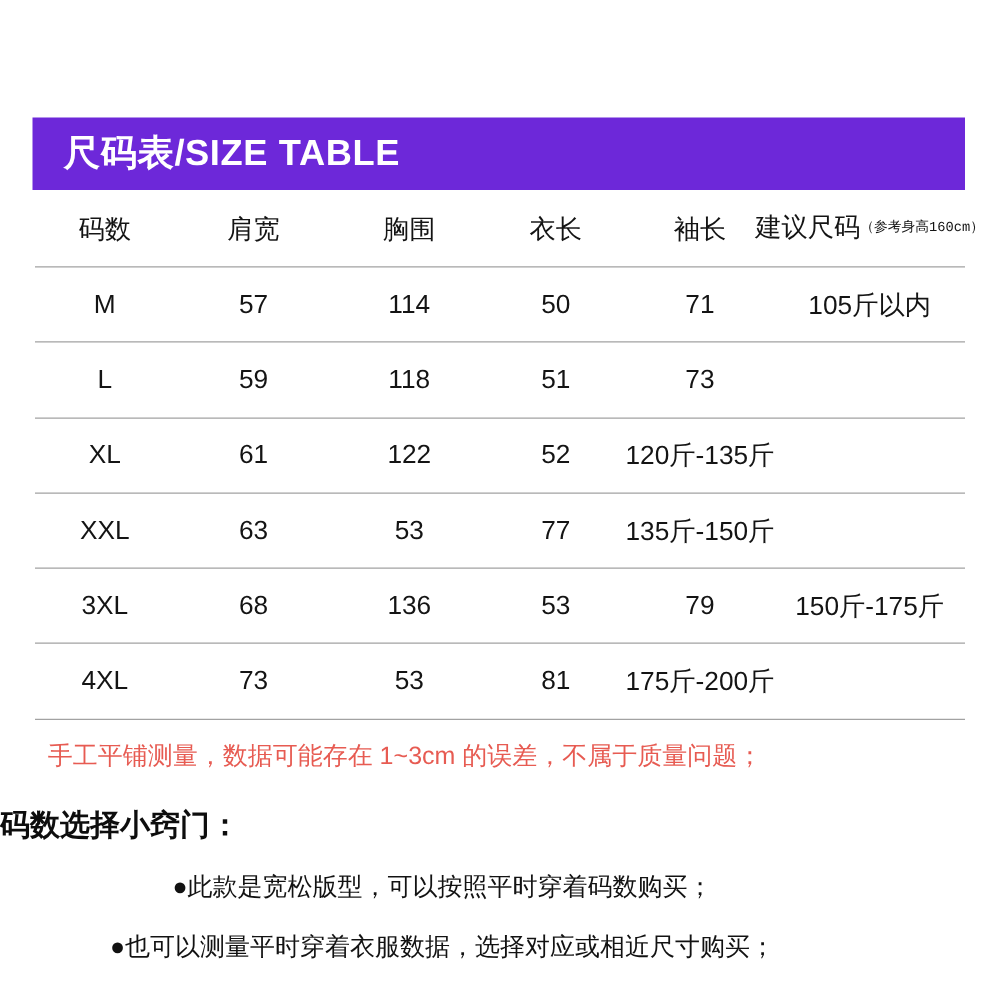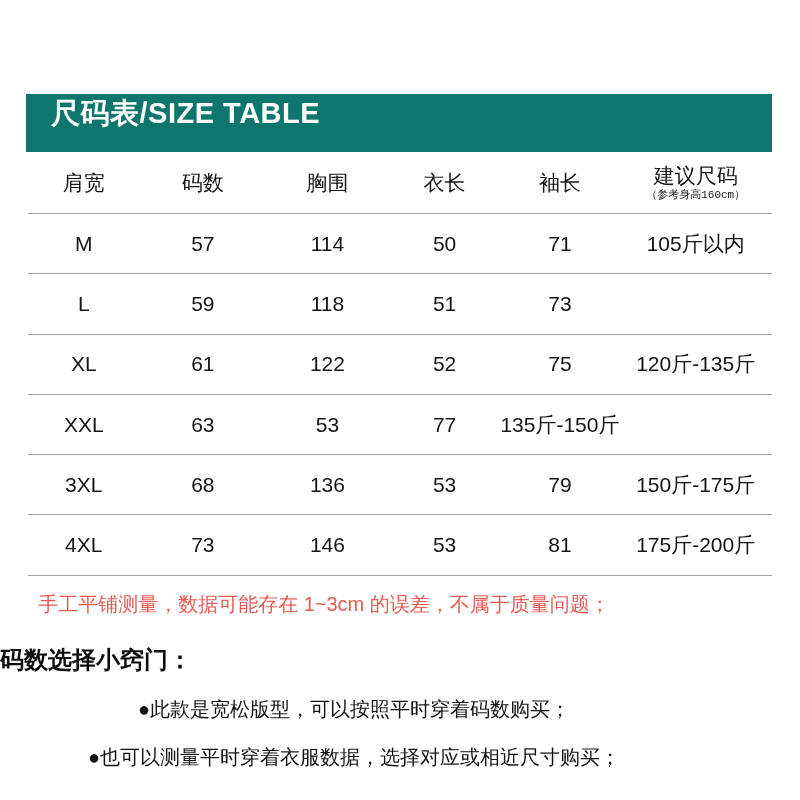--- a/index.html
+++ b/index.html
@@ -10,23 +10,23 @@
     color: #141414;
     position: relative;
     overflow: hidden;
   }
 
   
   .banner {
     position: absolute;
     left: 26px; top: 94px;
     width: 746px; height: 58px;
-    background: #0f766e;
+    background: #6d28d9;
     display: flex;
-    align-items: flex-start;
+    align-items: center;
   }
   .banner-title {
     color: #ffffff;
     font-size: 29px;
     font-weight: bold;
     padding-left: 25px;
     letter-spacing: 0.5px;
     white-space: nowrap;
   }
 
@@ -49,21 +49,21 @@
   .size-table { border-bottom: 1px solid #a2a2a2; }
   .tcell {
     text-align: center;
     font-size: 21px;
     color: #141414;
     white-space: nowrap;
   }
   .hcell { font-size: 21px; }
   .hcell-stack {
     display: flex;
-    flex-direction: column;
+    flex-direction: row;
     align-items: center;
     justify-content: center;
     line-height: 1.1;
   }
   .hsub {
     font-size: 11px;
     margin-top: 2px;
     white-space: nowrap;
     font-family: Liberation Mono, monospace;
   }
@@ -104,22 +104,22 @@
 </style>
 </head>
 <body>
 
 <div class="banner">
   <div class="banner-title">尺码表/SIZE TABLE</div>
 </div>
 
 <div class="size-table">
   <div class="trow trow-header">
+    <div class="tcell hcell">码数</div>
     <div class="tcell hcell">肩宽</div>
-    <div class="tcell hcell">码数</div>
     <div class="tcell hcell">胸围</div>
     <div class="tcell hcell">衣长</div>
     <div class="tcell hcell">袖长</div>
     <div class="tcell hcell hcell-stack">
       <span>建议尺码</span>
       <span class="hsub">（参考身高160cm）</span>
     </div>
   </div>
 
   <div class="trow trow-data">
@@ -135,42 +135,40 @@
     <div class="tcell">59</div>
     <div class="tcell">118</div>
     <div class="tcell">51</div>
     <div class="tcell">73</div>
   </div>
   <div class="trow trow-data">
     <div class="tcell">XL</div>
     <div class="tcell">61</div>
     <div class="tcell">122</div>
     <div class="tcell">52</div>
-    <div class="tcell">75</div>
     <div class="tcell">120斤-135斤</div>
   </div>
   <div class="trow trow-data">
     <div class="tcell">XXL</div>
     <div class="tcell">63</div>
     <div class="tcell">53</div>
     <div class="tcell">77</div>
     <div class="tcell">135斤-150斤</div>
   </div>
   <div class="trow trow-data">
     <div class="tcell">3XL</div>
     <div class="tcell">68</div>
     <div class="tcell">136</div>
     <div class="tcell">53</div>
     <div class="tcell">79</div>
     <div class="tcell">150斤-175斤</div>
   </div>
   <div class="trow trow-data">
     <div class="tcell">4XL</div>
     <div class="tcell">73</div>
-    <div class="tcell">146</div>
     <div class="tcell">53</div>
     <div class="tcell">81</div>
     <div class="tcell">175斤-200斤</div>
   </div>
 </div>
 
 <div class="note">手工平铺测量，数据可能存在 1~3cm 的误差，不属于质量问题；</div>
 
 <div class="tips-heading">码数选择小窍门：</div>
 <div class="tip-line tip-0">●此款是宽松版型，可以按照平时穿着码数购买；</div>

